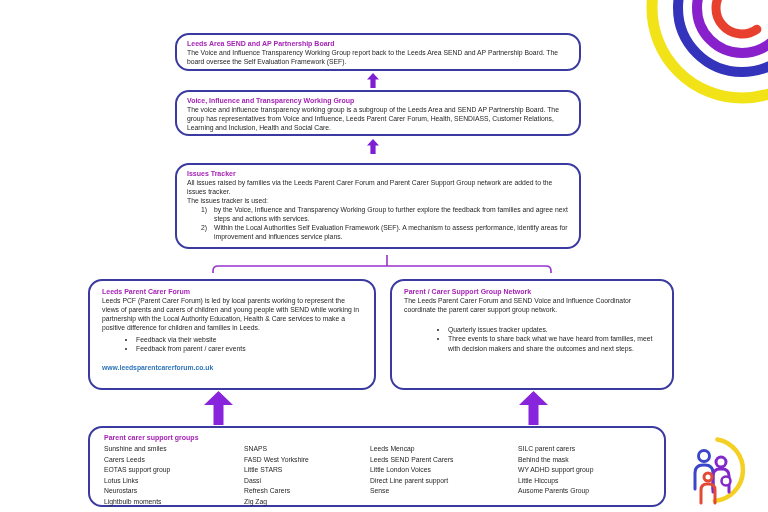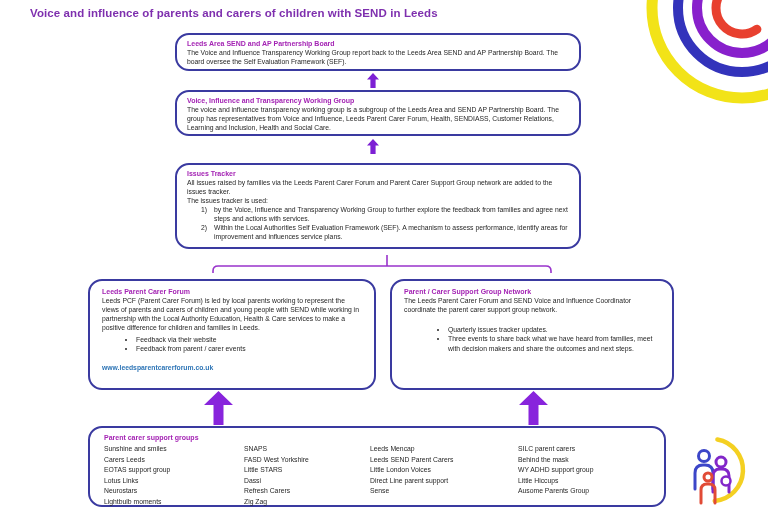--- a/index.html
+++ b/index.html
@@ -32,21 +32,20 @@
   .box-tracker{left:175px;top:163px;width:406px;height:86px;}
   .box-forum{left:88px;top:279px;width:288px;height:111px;padding:7px 12px;}
   .box-network{left:390px;top:279px;width:284px;height:111px;padding:7px 12px;}
   .box-groups{left:88px;top:426px;width:578px;height:81px;padding:6px 14px;}
 </style>
 </head>
 <body>
 
 <div class="canvas">
 
-  <div class="page-title">Voice and influence of parents and carers of children with SEND in Leeds</div>
 
   <svg class="abs" style="left:620px;top:0;width:148px;height:160px;" viewBox="0 0 148 160">
     <circle cx="122" cy="8" r="90" fill="none" stroke="#F2E318" stroke-width="11"></circle>
     <circle cx="122" cy="8" r="64" fill="none" stroke="#3333BB" stroke-width="10"></circle>
     <circle cx="122" cy="8" r="45" fill="none" stroke="#8820CC" stroke-width="10"></circle>
     <path d="M 136.9 29.3 A 26 26 0 1 1 136.9 -13.3" fill="none" stroke="#E8402F" stroke-width="9" stroke-linecap="round"></path>
   </svg>
 
   <div class="fbox box-board">
     <h3>Leeds Area SEND and AP Partnership Board</h3>

